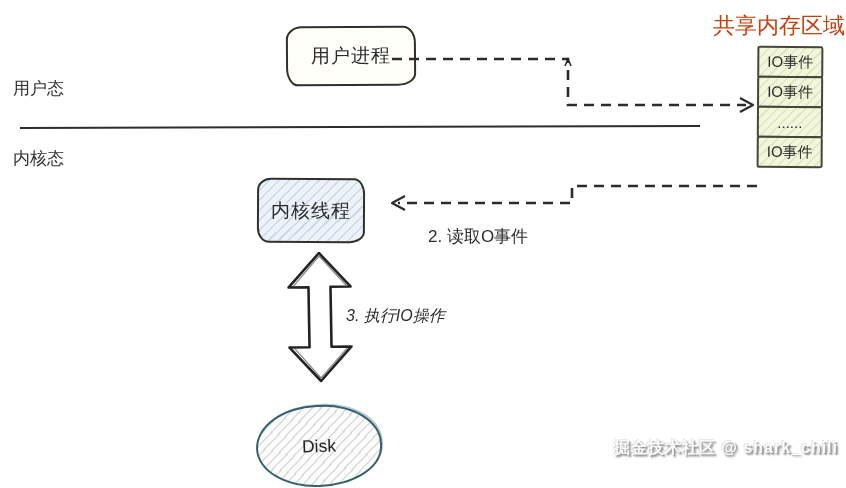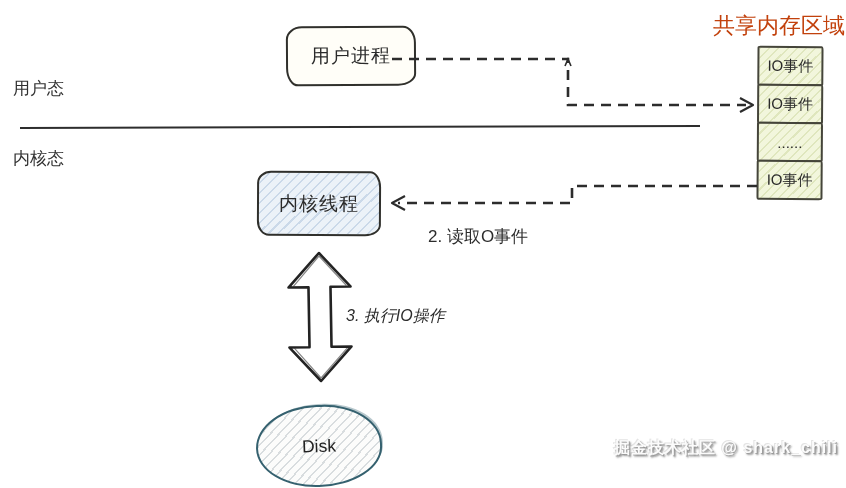--- a/index.html
+++ b/index.html
@@ -46,22 +46,22 @@
   .user-process {
     left: 257px; top: 26px;
     width: 130px; height: 60px;
     background: #fffef8;
     border-radius: 16px 13px 18px 12px / 13px 17px 12px 18px;
     transform: rotate(-0.4deg);
     margin-left: 29px;
   }
 
   .kernel-thread {
-    left: 257px; top: 171px;
-    width: 124px; height: 65px;
+    left: 257px; top: 178px;
+    width: 108px; height: 65px;
     background:
       repeating-linear-gradient(135deg, rgba(140,170,205,0.35) 0 1.5px, transparent 1.5px 7px),
       #ecf2f8;
     border-radius: 14px 11px 16px 12px / 12px 16px 11px 15px;
     transform: rotate(0.3deg);
   }
 
   .step-label {
     position: absolute;
     font-size: 17px;
@@ -80,21 +80,21 @@
     white-space: nowrap;
   }
 
   .mem-stack {
     position: absolute;
     left: 757px; top: 46px;
     width: 66px;
     transform: rotate(0.4deg);
   }
   .mem-cell {
-    width: 66px; height: 40px;
+    width: 66px; height: 32px;
     margin-top: -2px;
     display: flex;
     align-items: center;
     justify-content: center;
     font-size: 15px;
     color: #2a2a2a;
     border: 2px solid #45453a;
     background:
       repeating-linear-gradient(135deg, rgba(175,190,110,0.28) 0 1.5px, transparent 1.5px 6.5px),
       #f2f6dc;

